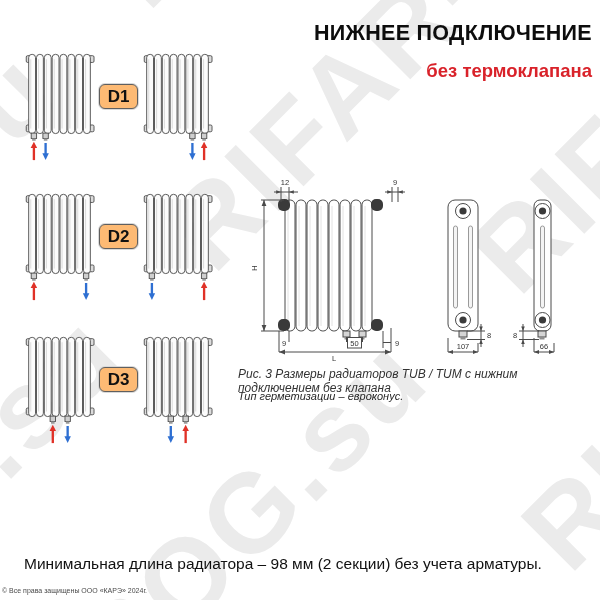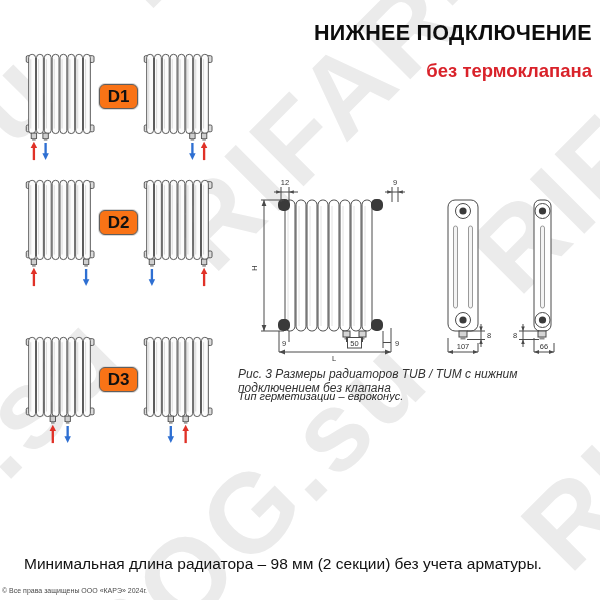--- a/index.html
+++ b/index.html
@@ -15,25 +15,25 @@
 
   .layer{position:absolute;z-index:1;}
 
   
   .title-block{right:8px;top:21px;text-align:right;}
   .title-main{font-size:21.5px;font-weight:800;letter-spacing:.3px;color:#0d0d0d;line-height:24px;}
   .title-sub{font-size:18.5px;font-weight:800;color:#d9222a;line-height:21px;margin-top:15px;}
 
   
   .scheme-row{position:absolute;left:0;width:240px;height:126px;z-index:1;}
-  .row-d1{top:46px;} .row-d2{top:172px;text-align:center;} .row-d3{top:329px;}
+  .row-d1{top:46px;} .row-d2{top:186px;text-align:center;} .row-d3{top:329px;}
   .rad{position:absolute;top:0;width:72px;height:122px;}
   .rad-left{left:24px;} .rad-right{left:142px;}
   .scheme-label{position:absolute;left:99px;top:38px;width:37px;height:23px;
-    border:1.5px solid #5f5f5f;border-radius:6px;background:#f97316;
+    border:1.5px solid #5f5f5f;border-radius:6px;background:#fdba74;
     box-shadow:0 0 0 1px #d9d9d9;display:flex;align-items:center;justify-content:center;
     font-size:17px;font-weight:800;color:#111;}
 
   
   .dim-drawing{left:248px;top:176px;width:310px;height:188px;}
 
   .fig-caption{left:238px;top:367px;width:340px;font-size:12px;font-style:italic;color:#333;}
   .notes{left:238px;top:389px;width:330px;font-size:11px;font-style:italic;
          color:#262626;line-height:14.5px;}
 

